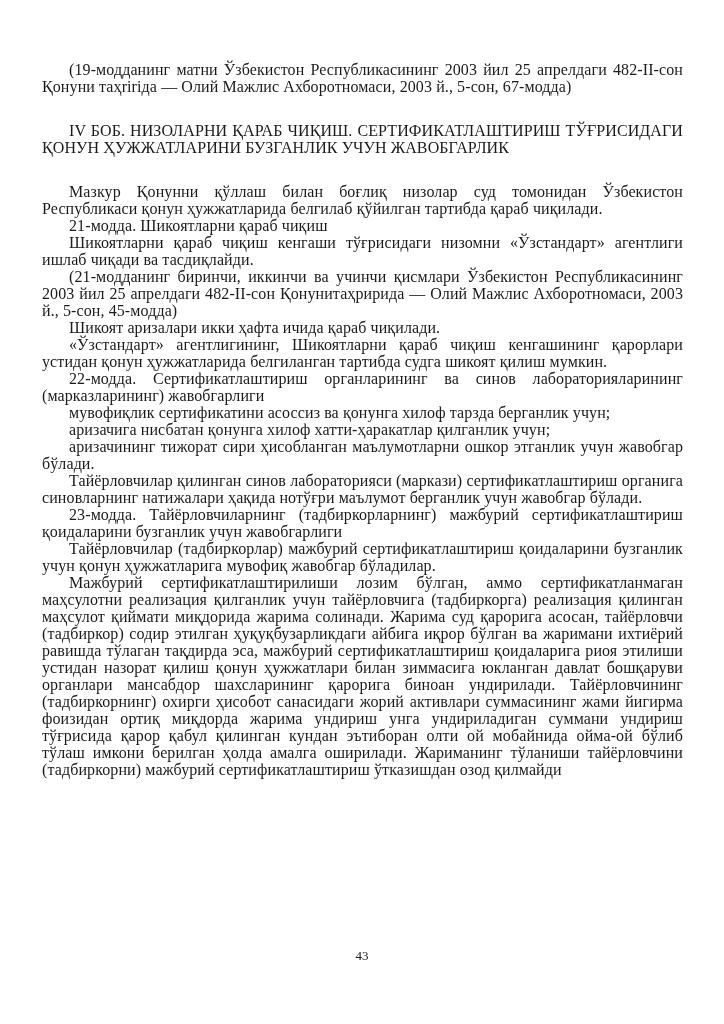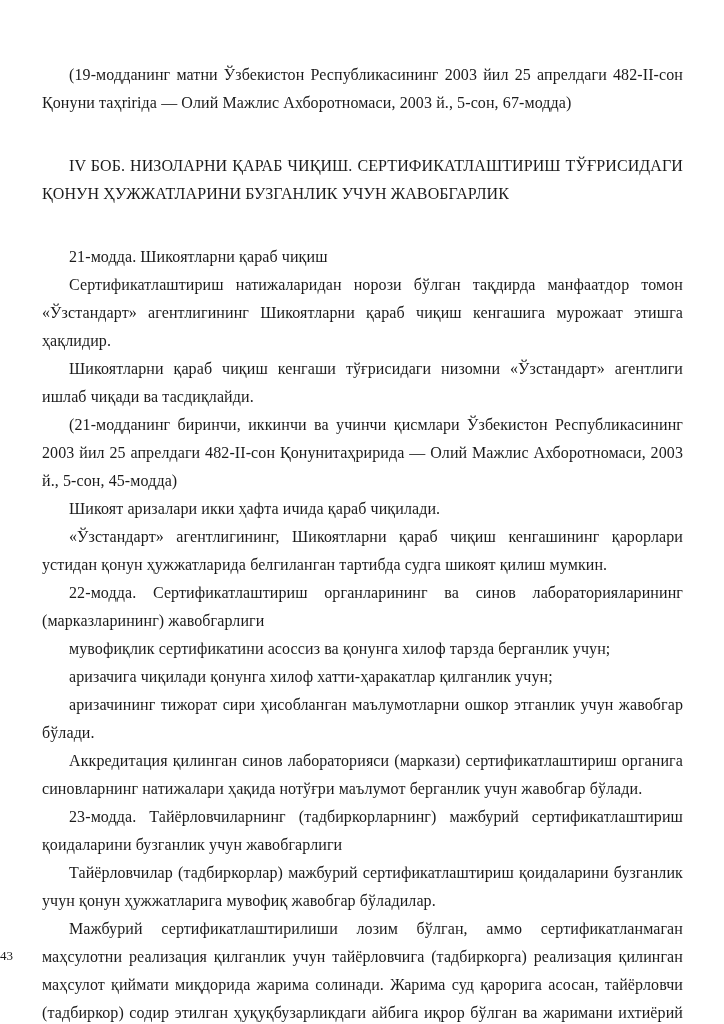--- a/index.html
+++ b/index.html
@@ -18,55 +18,56 @@
   }
   .content {
     position: absolute;
     left: 42px;
     right: 41px;
     top: 61px;
   }
   .para {
     margin: 0;
     font-size: 16px;
-    line-height: 28px;
+    line-height: 17px;
     text-align: justify;
     text-indent: 27px;
     letter-spacing: 0.1px;
   }
   .para.heading {
-    margin: 35px 0;
+    margin: 27px 0;
   }
   .page-number {
     position: absolute;
     left: 0;
     right: 0;
     top: 948px;
+    text-align: center;
     font-size: 13px;
     line-height: 16px;
     color: #1b1b1b;
   }
 </style>
 </head>
 <body>
 
 <div class="page" style="background: rgb(255, 255, 255); color: rgb(27, 27, 27);">
   <main class="content">
 
   <p class="para note">(19-модданинг матни Ўзбекистон Республикасининг 2003 йил 25 апрелдаги 482-II-сон Қонуни таҳririда — Олий Мажлис Ахборотномаси, 2003 й., 5-сон, 67-модда)</p>
       <p class="para heading">IV БОБ. НИЗОЛАРНИ ҚАРАБ ЧИҚИШ. СЕРТИФИКАТЛАШТИРИШ ТЎҒРИСИДАГИ ҚОНУН ҲУЖЖАТЛАРИНИ БУЗГАНЛИК УЧУН ЖАВОБГАРЛИК</p>
+      <p class="para body">Мазкур Қонунни қўллаш билан боғлиқ низолар суд томонидан Ўзбекистон Республикаси қонун ҳужжатларида белгилаб қўйилган тартибда қараб чиқилади.</p>
       <p class="para article-title">21-модда. Шикоятларни қараб чиқиш</p>
-      <p class="para body">Сертификатлаштириш натижаларидан норози бўлган тақдирда манфаатдор томон «Ўзстандарт» агентлигининг Шикоятларни қараб чиқиш кенгашига мурожаат этишга ҳақлидир.</p>
       <p class="para body">Шикоятларни қараб чиқиш кенгаши тўғрисидаги низомни «Ўзстандарт» агентлиги ишлаб чиқади ва тасдиқлайди.</p>
       <p class="para note">(21-модданинг биринчи, иккинчи ва учинчи қисмлари Ўзбекистон Республикасининг 2003 йил 25 апрелдаги 482-II-сон Қонунитаҳририда — Олий Мажлис Ахборотномаси, 2003 й., 5-сон, 45-модда)</p>
       <p class="para body">Шикоят аризалари икки ҳафта ичида қараб чиқилади.</p>
       <p class="para body">«Ўзстандарт» агентлигининг, Шикоятларни қараб чиқиш кенгашининг қарорлари устидан қонун ҳужжатларида белгиланган тартибда судга шикоят қилиш мумкин.</p>
       <p class="para article-title">22-модда. Сертификатлаштириш органларининг ва синов лабораторияларининг (марказларининг) жавобгарлиги</p>
       <p class="para body">мувофиқлик сертификатини асоссиз ва қонунга хилоф тарзда берганлик учун;</p>
-      <p class="para body">аризачига чиқилади қонунга хилоф хатти-ҳаракатлар қилганлик учун;</p>
+      <p class="para body">аризачига нисбатан қонунга хилоф хатти-ҳаракатлар қилганлик учун;</p>
       <p class="para body">аризачининг тижорат сири ҳисобланган маълумотларни ошкор этганлик учун жавобгар бўлади.</p>
-      <p class="para body">Аккредитация қилинган синов лабораторияси (маркази) сертификатлаштириш органига синовларнинг натижалари ҳақида нотўғри маълумот берганлик учун жавобгар бўлади.</p>
+      <p class="para body">Тайёрловчилар қилинган синов лабораторияси (маркази) сертификатлаштириш органига синовларнинг натижалари ҳақида нотўғри маълумот берганлик учун жавобгар бўлади.</p>
       <p class="para article-title">23-модда. Тайёрловчиларнинг (тадбиркорларнинг) мажбурий сертификатлаштириш қоидаларини бузганлик учун жавобгарлиги</p>
       <p class="para body">Тайёрловчилар (тадбиркорлар) мажбурий сертификатлаштириш қоидаларини бузганлик учун қонун ҳужжатларига мувофиқ жавобгар бўладилар.</p>
       <p class="para body">Мажбурий сертификатлаштирилиши лозим бўлган, аммо сертификатланмаган маҳсулотни реализация қилганлик учун тайёрловчига (тадбиркорга) реализация қилинган маҳсулот қиймати миқдорида жарима солинади. Жарима суд қарорига асосан, тайёрловчи (тадбиркор) содир этилган ҳуқуқбузарликдаги айбига иқрор бўлган ва жаримани ихтиёрий равишда тўлаган тақдирда эса, мажбурий сертификатлаштириш қоидаларига риоя этилиши устидан назорат қилиш қонун ҳужжатлари билан зиммасига юкланган давлат бошқаруви органлари мансабдор шахсларининг қарорига биноан ундирилади. Тайёрловчининг (тадбиркорнинг) охирги ҳисобот санасидаги жорий активлари суммасининг жами йигирма фоизидан ортиқ миқдорда жарима ундириш унга ундириладиган суммани ундириш тўғрисида қарор қабул қилинган кундан эътиборан олти ой мобайнида ойма-ой бўлиб тўлаш имкони берилган ҳолда амалга оширилади. Жариманинг тўланиши тайёрловчини (тадбиркорни) мажбурий сертификатлаштириш ўтказишдан озод қилмайди</p>
     </main>
   <div class="page-number">43</div>
 </div>
 
 </body></html>

